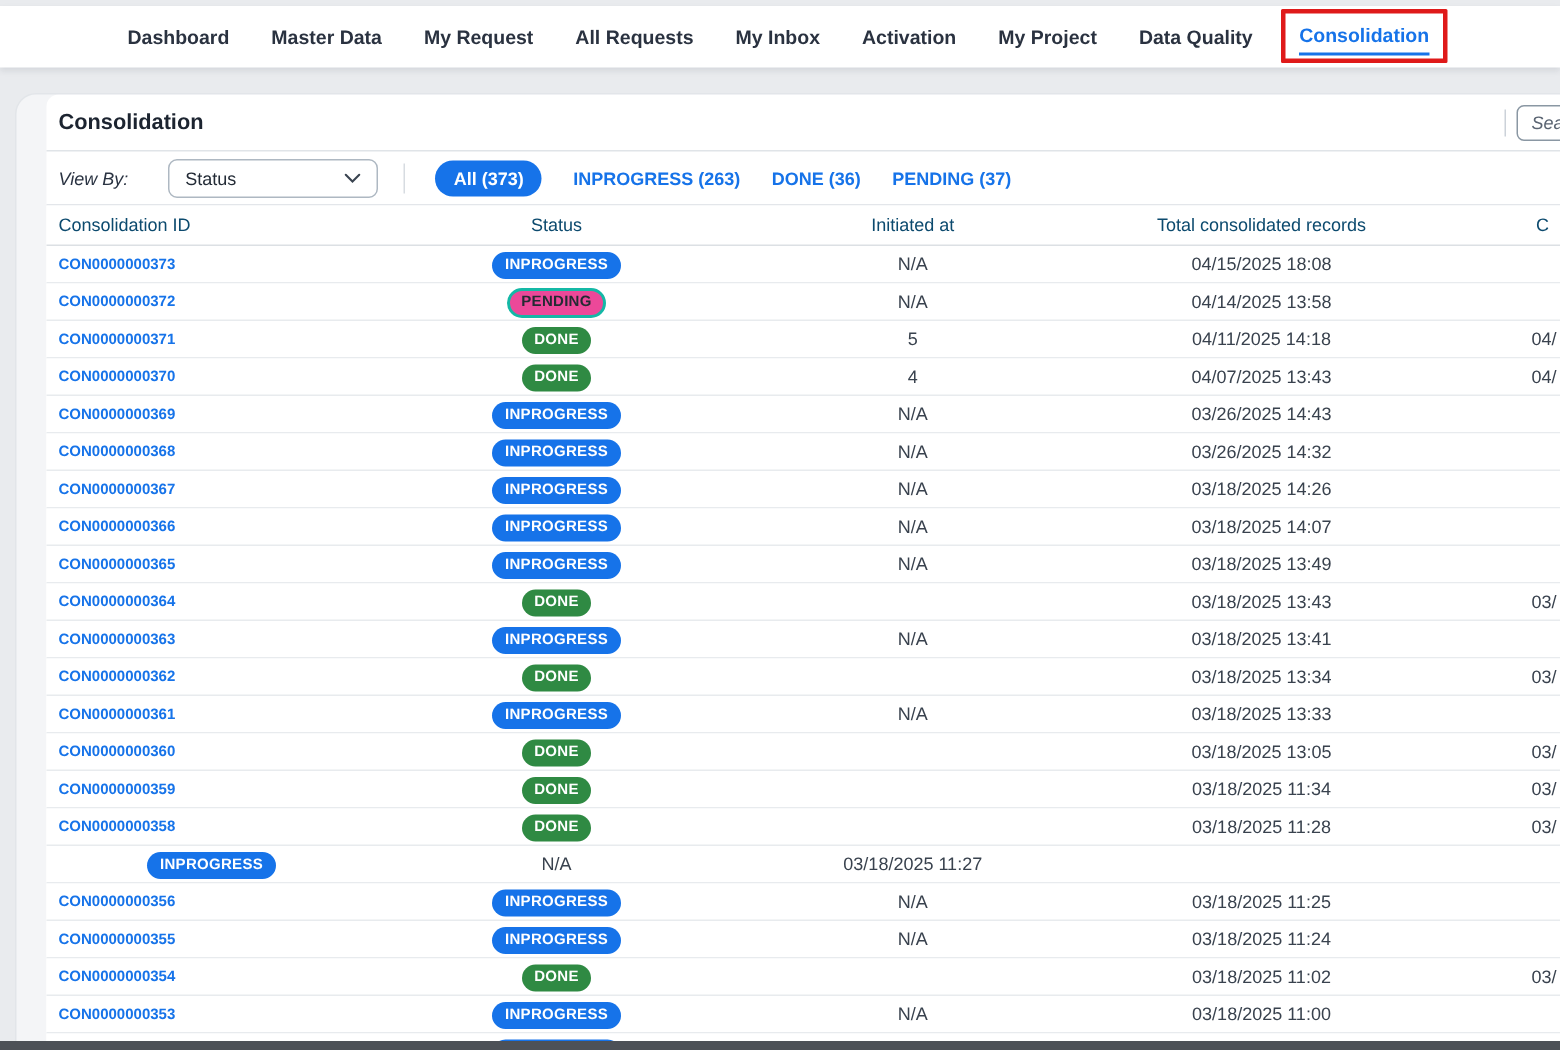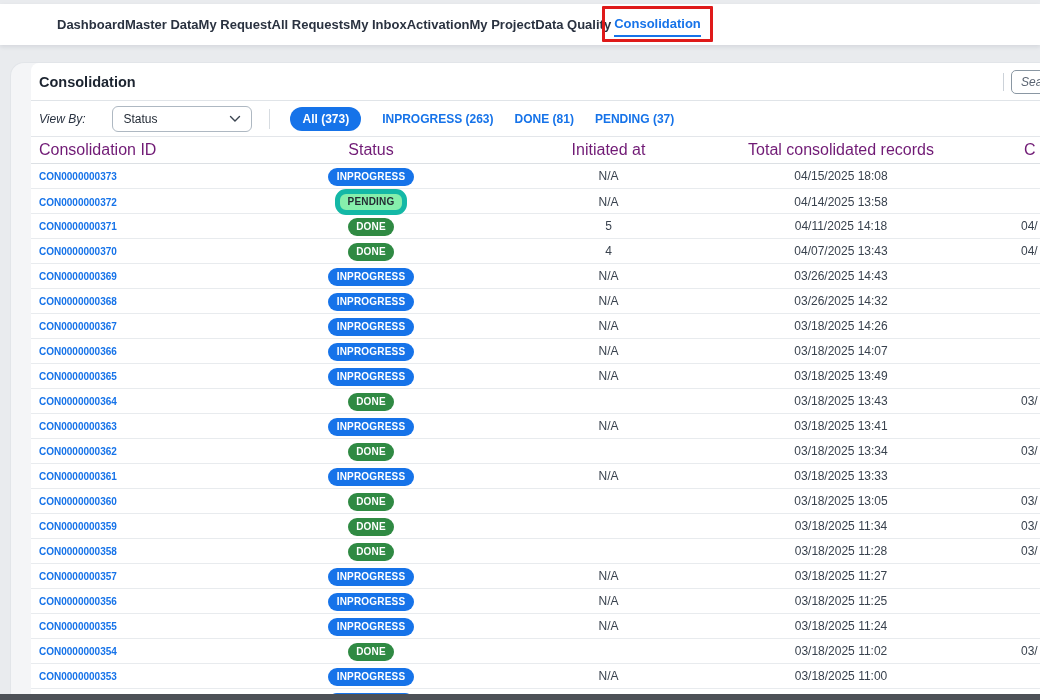--- a/index.html
+++ b/index.html
@@ -9,21 +9,21 @@
     background: #e9ebee;
     position: relative;
   }
 
   
   .navbar {
     position: absolute; top: 4px; left: 0; width: 1040px; height: 41px;
     background: #ffffff;
     box-shadow: 0 2px 4px rgba(40,50,70,.10);
     display: flex; align-items: center;
-    padding-left: 57px; 
+    padding-left: 85px; gap: 28px;
     z-index: 5;
   }
   .nav-item {
     font-size: 13px; font-weight: 700; color: #2a3240;
     white-space: nowrap; cursor: pointer; padding: 3px 0;
   }
   .nav-item.active {
     color: var(--accent);
     border-bottom: 2px solid var(--accent);
     padding-bottom: 4px;
@@ -95,40 +95,40 @@
 
   
   .grid-row {
     display: grid;
     grid-template-columns: 220px 240px 235px 230px 200px;
     align-items: center;
   }
   .thead {
     height: 27px; border-bottom: 1px solid #dce0e4; background: #fff;
   }
-  .th { font-size: 16px; font-weight: 500; color: #701a75; }
+  .th { font-size: 12px; font-weight: 500; color: #0c4a6e; }
   .th.c-id { padding-left: 8px; text-align: left; }
   .th.c-center { text-align: center; }
   .th.c-completed { padding-left: 68px; text-align: left; }
   .tbody .grid-row { height: 25px; border-bottom: 1px solid #e8ebee; background: #fff; }
   .cell { font-size: 12px; color: #39424e; }
   .cell.c-center { text-align: center; }
   .cell.c-completed { padding-left: 65px; text-align: left; }
   .id-link {
     padding-left: 8px; font-size: 10px; font-weight: 700; color: var(--accent);
     cursor: pointer; white-space: nowrap;
   }
   .badge-wrap { text-align: center; }
   .badge {
     display: inline-block; font-size: 10px; font-weight: 700; letter-spacing: .2px;
     border-radius: 11px; line-height: 1;
   }
   .badge.inprogress { background: var(--accent); color: #fff; padding: 4px 9px; }
   .badge.done { background: var(--done-green); color: #fff; padding: 4px 8px; }
-  .badge.pending { background: #86efac; color: #242b33; border: 5px solid #14b8a6; padding: 3px 8px; }
+  .badge.pending { background: #ec4899; color: #242b33; border: 2px solid #14b8a6; padding: 3px 8px; }
 
   
   .bottom-bar {
     position: absolute; left: 0; bottom: 0; width: 1040px; height: 6px;
     background: #4d5157;
     z-index: 10;
   }
 </style>
 </head>
 <body>
@@ -163,21 +163,21 @@
         <span style="display:flex;">
           <svg width="12" height="8" viewBox="0 0 12 8">
               <path d="M1.5 1.5 L6 6 L10.5 1.5" stroke="#3a4450" stroke-width="1.4" fill="none" stroke-linecap="round"></path>
             </svg>
         </span>
       </div>
       <div class="toolbar-divider"></div>
       <div class="filters" id="filters">
           <div class="pill-filled">All (373)</div>
           <div class="pill-link">INPROGRESS (263)</div>
-          <div class="pill-link">DONE (81)</div>
+          <div class="pill-link">DONE (36)</div>
           <div class="pill-link">PENDING (37)</div>
         </div>
     </div>
 
     <div class="thead grid-row" id="thead">
         <div class="th c-id">Consolidation ID</div>
         <div class="th c-center">Status</div>
         <div class="th c-center">Initiated at</div>
         <div class="th c-center">Total consolidated records</div>
         <div class="th c-completed">C</div>
@@ -290,21 +290,20 @@
           <div class="cell c-completed">03/</div>
         </div>
         <div class="grid-row">
           <div class="id-link">CON0000000358</div>
           <div class="badge-wrap"><span class="badge done">DONE</span></div>
           <div class="cell c-center"></div>
           <div class="cell c-center">03/18/2025 11:28</div>
           <div class="cell c-completed">03/</div>
         </div>
         <div class="grid-row">
-          <div class="id-link">CON0000000357</div>
           <div class="badge-wrap"><span class="badge inprogress">INPROGRESS</span></div>
           <div class="cell c-center">N/A</div>
           <div class="cell c-center">03/18/2025 11:27</div>
           <div class="cell c-completed"></div>
         </div>
         <div class="grid-row">
           <div class="id-link">CON0000000356</div>
           <div class="badge-wrap"><span class="badge inprogress">INPROGRESS</span></div>
           <div class="cell c-center">N/A</div>
           <div class="cell c-center">03/18/2025 11:25</div>

